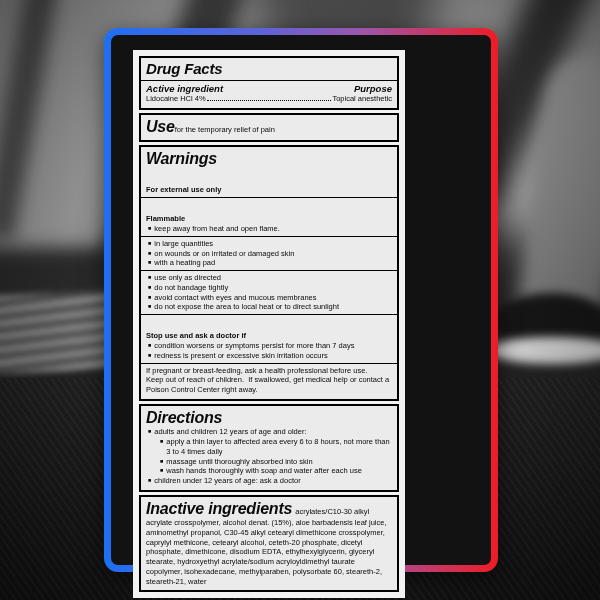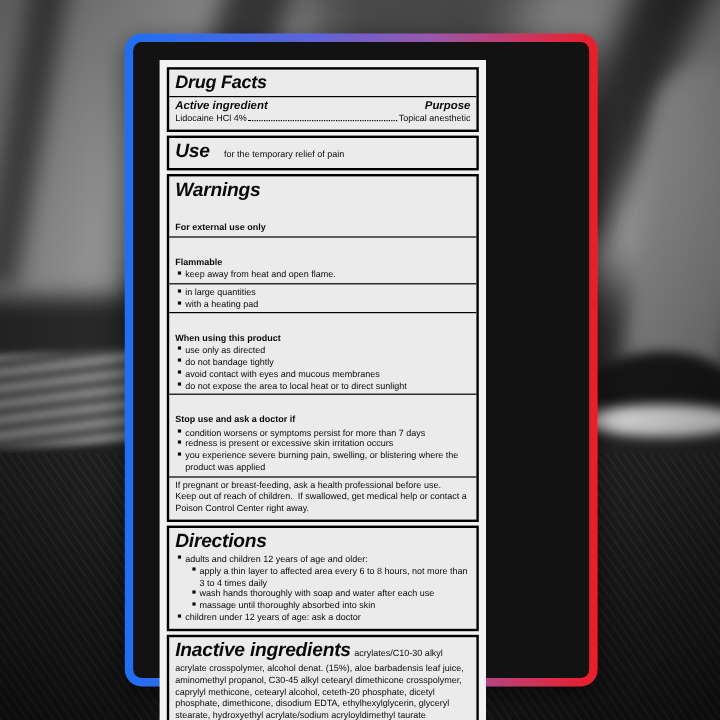--- a/index.html
+++ b/index.html
@@ -55,21 +55,21 @@
   .box:last-child { margin-bottom:0; }
   .rule { border-top:1px solid #000; margin:2px -5px; }
   .df-title { font-size:15px; font-weight:bold; font-style:italic; line-height:1.1; letter-spacing:-0.2px; }
   .ai-row { display:flex; justify-content:space-between; align-items:baseline; margin-top:1px; }
   .h-mid { font-size:9.5px; font-weight:bold; font-style:italic; }
   .body-t { font-size:7.5px; line-height:1.3; }
   .leader-row { display:flex; align-items:baseline; font-size:7.5px; line-height:1.4; }
   .leader { flex:1; border-bottom:1.5px dotted #000; margin:0 1px 2px 1px; }
   .use-row { display:flex; align-items:baseline; }
   .h-big { font-size:16px; font-weight:bold; font-style:italic; line-height:1.15; letter-spacing:-0.2px; }
-  .use-row .body-t { margin-left:12px; }
+  .use-row .body-t { margin-left:0; }
   .sec-h { font-size:7.5px; font-weight:bold; line-height:1.35;margin-top:16px; }
   .b { font-weight:normal; }
   .bullet-row { display:flex; align-items:flex-start; font-size:7.5px; line-height:1.3; padding-left:2px; }
   .bullet-row .sq { font-size:5.5px; line-height:9.7px; margin-right:3px; flex:0 0 auto; }
   .sub { padding-left:14px; }
   .para { font-size:7.5px; line-height:1.3; }
   .inactive-p { font-size:7.5px; line-height:1.3; }
   .inactive-p .h-big { margin-right:3px; }
 </style>
 </head>
@@ -130,27 +130,30 @@
           </div>
           <div class="rule"></div>
 
           <div>
             <div class="bullet-row">
                 <span class="sq">■</span>
                 <span>in large quantities</span>
               </div>
             <div class="bullet-row">
                 <span class="sq">■</span>
+                <span>on wounds or on irritated or damaged skin</span>
+              </div>
+            <div class="bullet-row">
+                <span class="sq">■</span>
                 <span>with a heating pad</span>
               </div>
           </div>
           <div class="rule"></div>
 
           <div>
-            <div class="sec-h">When using this product</div>
             <div class="bullet-row">
                 <span class="sq">■</span>
                 <span>use only as directed</span>
               </div>
             <div class="bullet-row">
                 <span class="sq">■</span>
                 <span>do not bandage tightly</span>
               </div>
             <div class="bullet-row">
                 <span class="sq">■</span>
@@ -165,49 +168,45 @@
 
           <div>
             <div class="sec-h">Stop use and ask a doctor if</div>
             <div class="bullet-row">
                 <span class="sq">■</span>
                 <span>condition worsens or symptoms persist for more than 7 days</span>
               </div>
             <div class="bullet-row">
                 <span class="sq">■</span>
                 <span>redness is present or excessive skin irritation occurs</span>
-              </div>
-            <div class="bullet-row">
-                <span class="sq">■</span>
-                <span>you experience severe burning pain, swelling, or blistering where the product was applied</span>
               </div>
           </div>
           <div class="rule"></div>
 
           <p class="para"><span class="b">If pregnant or breast-feeding,</span> <span>ask a health professional before use.</span></p>
           <p class="para"><span class="b">Keep out of reach of children.</span>&nbsp; <span>If swallowed, get medical help or contact a Poison Control Center right away.</span></p>
         </div>
 
         <div class="box">
           <div class="h-big">Directions</div>
           <div class="bullet-row">
               <span class="sq">■</span>
               <span>adults and children 12 years of age and older:</span>
             </div>
           <div class="bullet-row sub">
               <span class="sq">■</span>
               <span>apply a thin layer to affected area every 6 to 8 hours, not more than 3 to 4 times daily</span>
             </div>
           <div class="bullet-row sub">
               <span class="sq">■</span>
+              <span>massage until thoroughly absorbed into skin</span>
+            </div>
+          <div class="bullet-row sub">
+              <span class="sq">■</span>
               <span>wash hands thoroughly with soap and water after each use</span>
-            </div>
-          <div class="bullet-row sub">
-              <span class="sq">■</span>
-              <span>massage until thoroughly absorbed into skin</span>
             </div>
           <div class="bullet-row">
               <span class="sq">■</span>
               <span>children under 12 years of age:  ask a doctor</span>
             </div>
         </div>
 
         <div class="box">
           <p class="inactive-p"><span class="h-big">Inactive ingredients</span><span>acrylates/C10-30 alkyl acrylate crosspolymer, alcohol denat. (15%), aloe barbadensis leaf juice, aminomethyl propanol, C30-45 alkyl cetearyl dimethicone crosspolymer, caprylyl methicone, cetearyl alcohol, ceteth-20 phosphate, dicetyl phosphate, dimethicone, disodium EDTA, ethylhexylglycerin, glyceryl stearate, hydroxyethyl acrylate/sodium acryloyldimethyl taurate copolymer, isohexadecane, methylparaben, polysorbate 60, steareth-2, steareth-21, water</span></p>
         </div>

